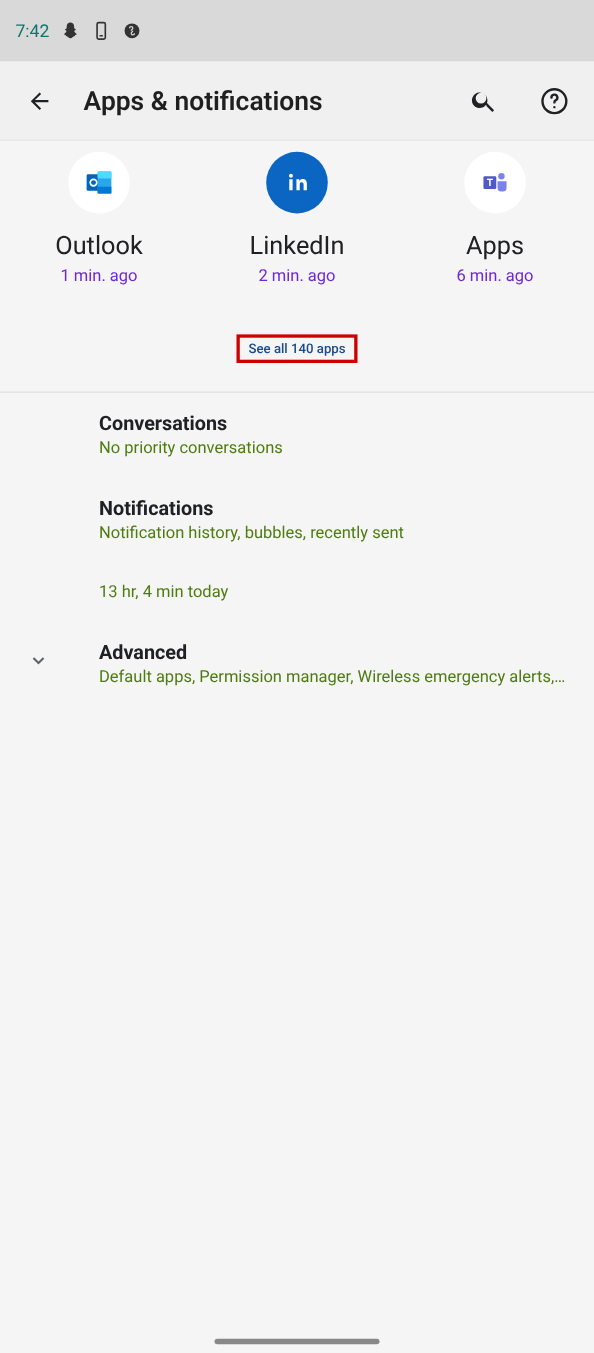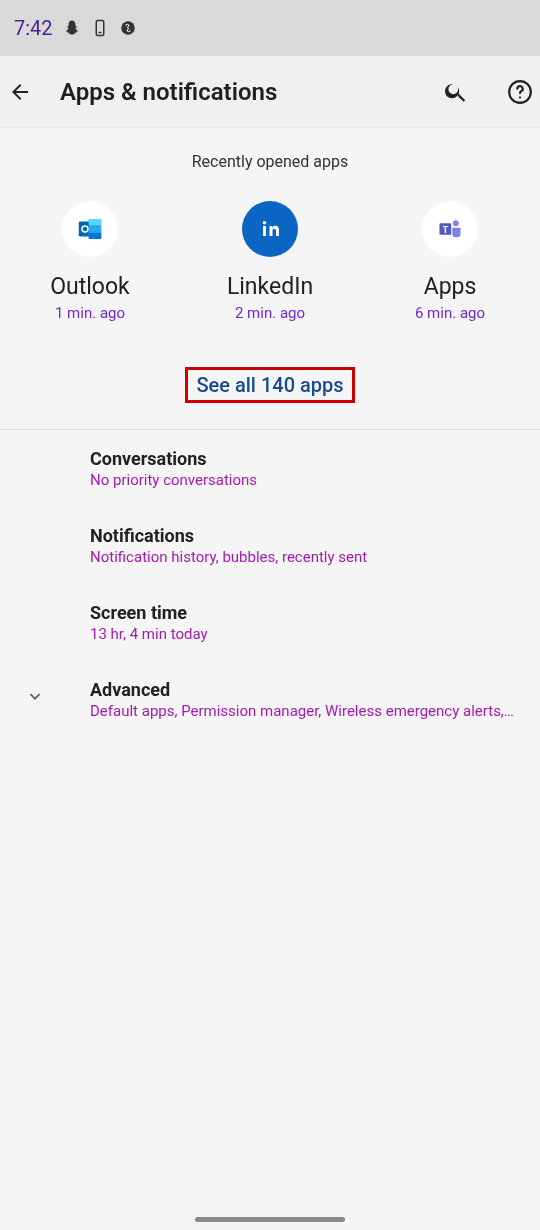--- a/index.html
+++ b/index.html
@@ -15,29 +15,29 @@
     .status-bar {
       height: 56px;
       background: #d9d9d9;
       display: flex;
       align-items: center;
       justify-content: space-between;
       padding: 0 14px;
     }
     .status-left { display: flex; align-items: center; gap: 10px; }
     .status-right { display: flex; align-items: center; gap: 8px; }
-    .status-time { font-size: 20px; color: #4c1d95; }
+    .status-time { font-size: 16px; color: #0f766e; }
     .status-icon { width: 18px; height: 18px; fill: #333; }
     .status-text-icon { font-size: 9px; line-height: 9px; color: #333; text-align: center; }
     .header {
       height: 72px;
       background: #f0f0f0;
       display: flex;
       align-items: center;
-      padding: 0 0;
+      padding: 0 16px;
       border-bottom: 1px solid #e4e4e4;
     }
     .back-btn { width: 40px; height: 40px; display: flex; align-items: center; justify-content: center; cursor: pointer; margin-right:20px;}
     .header-title { font-size: 24px; font-weight: 600; color: #1f1f1f; flex: 1; }
     .header-actions { display: flex; gap: 24px; align-items: center; }
     .icon-btn { width: 40px; height: 40px; display: flex; align-items: center; justify-content: center; cursor: pointer; }
     .content { background: #f5f5f5; }
     .section-title { text-align: center; font-size: 16px; color: #333; padding: 24px 0 20px 0; }
     .recent-apps { display: flex; justify-content: space-around; padding: 10px 0 10px 0; }
     .app-item { display: flex; flex-direction: column; align-items: center; width: 33%; cursor: pointer; }
@@ -46,28 +46,28 @@
       display: flex; align-items: center; justify-content: center;
       margin-bottom: 16px;
     }
     .app-icon-white { background: #fff;}
     .app-icon-linkedin { background: #0a66c2; }
     .app-icon-teams { background: #fff; }
     .app-name { font-size: 23px; color: #202124; margin-bottom: 4px; }
     .app-time { font-size: 15px; color: #6d28d9; }
     .see-all-container { text-align: center; padding: 35px 0 18px 0; }
     .see-all-link { 
-      color: #1a4b8c; font-size: 20px; font-weight: 500;
+      color: #1a4b8c; font-size: 12px; font-weight: 500;
       border: 3px solid #cc0000; padding: 3px 8px; cursor: pointer; display: inline-block;
     }
     .divider { height: 1px; background: #ddd; margin-top: 8px; }
     .list { }
     .list-item { padding: 18px 24px 18px 90px; cursor: pointer; position: relative; }
     .list-item-title { font-size: 18px; color: #202124; margin-bottom: 2px; font-weight: bold; }
-    .list-item-sub { font-size: 15px; color: #a21caf; white-space: nowrap; overflow: hidden; text-overflow: ellipsis; max-width: 430px;}
+    .list-item-sub { font-size: 15px; color: #4d7c0f; white-space: nowrap; overflow: hidden; text-overflow: ellipsis; max-width: 430px;}
     .expand-icon { position: absolute; left: 24px; top: 24px; }
     .nav-pill {
       position: absolute; bottom: 8px; left: 50%;
       transform: translateX(-50%);
       width: 150px; height: 5px; border-radius: 3px; background: #888;
     }
   </style>
 </head>
 <body>
 
@@ -104,21 +104,20 @@
     <div class="icon-btn">
       <svg width="26" height="26" viewBox="0 0 24 24">
           <circle cx="12" cy="12" r="10" fill="none" stroke="#202124" stroke-width="2"></circle>
           <path d="M9.5 9a2.5 2.5 0 1 1 3.5 2.3c-.8.4-1 1-1 1.7M12 17h.01" stroke="#202124" stroke-width="2" fill="none" stroke-linecap="round"></path>
         </svg>
     </div>
   </div>
 </div>
 
 <div class="content">
-  <div class="section-title">Recently opened apps</div>
 
   <div class="recent-apps">
     <div class="app-item">
       <div class="app-icon-circle app-icon-white">
         <svg width="30" height="30" viewBox="0 0 24 24">
             <rect x="3" y="6" width="10" height="12" rx="1" fill="#0364b8"></rect>
             <rect x="11" y="4" width="10" height="16" rx="1" fill="#28a8ea"></rect>
             <rect x="11" y="4" width="10" height="5" fill="#50d9ff"></rect>
             <rect x="11" y="15" width="10" height="5" fill="#0078d4"></rect>
             <circle cx="8" cy="12" r="3" fill="#fff"></circle>
@@ -160,21 +159,20 @@
   <div class="list">
     <div class="list-item">
       <div class="list-item-title">Conversations</div>
       <div class="list-item-sub">No priority conversations</div>
     </div>
     <div class="list-item">
       <div class="list-item-title">Notifications</div>
       <div class="list-item-sub">Notification history, bubbles, recently sent</div>
     </div>
     <div class="list-item">
-      <div class="list-item-title">Screen time</div>
       <div class="list-item-sub">13 hr, 4 min today</div>
     </div>
     <div class="list-item">
       <span class="expand-icon">
         <svg width="22" height="22" viewBox="0 0 24 24">
             <path d="M7 10l5 5 5-5" stroke="#5f6368" stroke-width="2" fill="none"></path>
           </svg>
       </span>
       <div class="list-item-title">Advanced</div>
       <div class="list-item-sub">Default apps, Permission manager, Wireless emergency alerts, S..</div>

